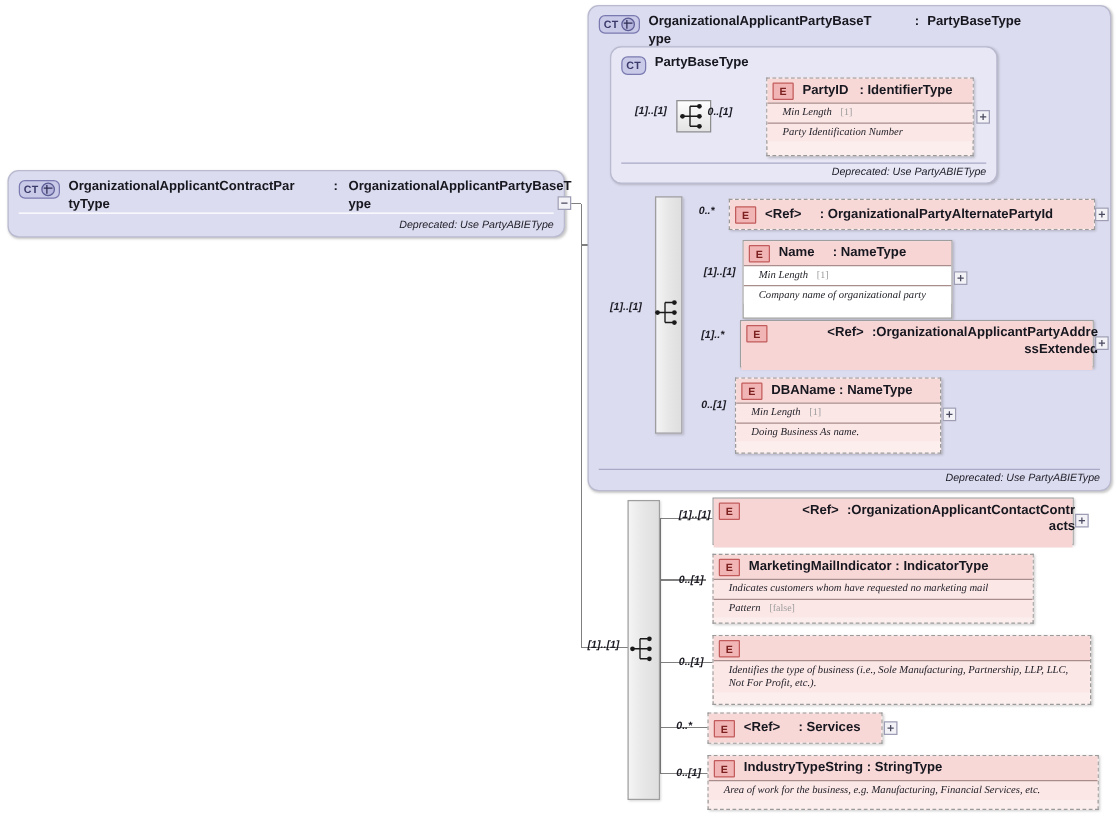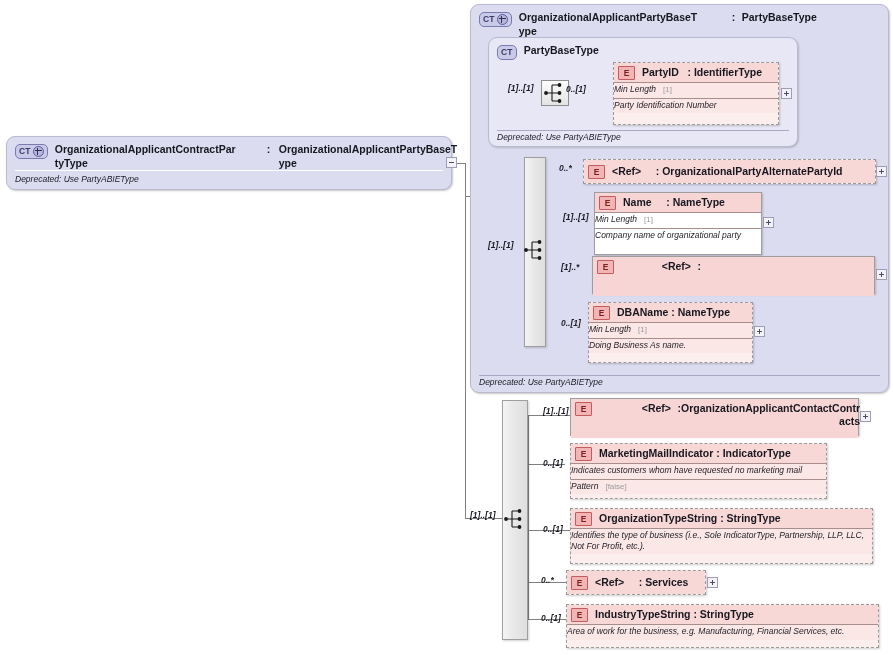--- a/index.html
+++ b/index.html
@@ -28,40 +28,40 @@
          border:1px solid #5c5c94;border-radius:50%;background:#b5b5dd;}
   .badge .plus:before,.badge .plus:after{content:"";position:absolute;background:#2e2e55;}
   .badge .plus:before{left:1px;right:1px;top:3px;height:1px;}
   .badge .plus:after{top:1px;bottom:1px;left:3px;width:1px;}
 
   .ct-title{margin-left:7px;font-size:10.5px;font-weight:bold;color:#17171f;
             line-height:13.5px;white-space:pre-wrap;}
   .ct-title .sep{font-weight:bold;}
 
   .ct-foot{position:absolute;left:8px;right:8px;font-size:8.5px;font-style:italic;
-           color:#20202a;border-top:1px solid #ffffff;padding-top:3px;}
+           color:#20202a;border-top:1px solid #ffffff;padding-top:3px;text-align:right;}
   .ct-foot-line{position:absolute;left:8px;right:8px;height:1px;background:#a9a9c6;}
 
   
   .el{position:absolute;box-sizing:border-box;background:#fbe9e9;
       box-shadow:1px 1px 2px rgba(0,0,0,.20);}
   .el.solid{border:1px solid #9e9e9e;background:#ffffff;}
   .el.dashed{border:1px dashed #9a9a9a;background:#fdeeee;}
   .el-head{position:relative;display:flex;align-items:center;height:19px;
            padding-left:4px;background:#f8d7d7;}
   .el.solid .el-head{background:#f7d5d5;}
   .ebadge{flex:none;width:17px;height:14px;box-sizing:border-box;border:1px solid #c25b5b;
           background:#f2b5b5;color:#7d2020;font-size:8.5px;font-weight:bold;
           display:flex;align-items:center;justify-content:center;border-radius:1px;}
   .el-name{margin-left:7px;font-size:10.5px;font-weight:bold;color:#17171f;line-height:13px;
            white-space:pre-wrap;text-align:right;}
   .el-rows{background:#fce5e5;}
   .el.solid .el-rows{background:#ffffff;}
   .el-row{position:relative;border-top:1px solid #a98d8d;font-size:8.5px;font-style:italic;
-          color:#1d1d25;padding:1px 4px 2px 0;line-height:11.5px;}
+          color:#1d1d25;padding:1px 4px 2px 12px;line-height:11.5px;font-family:Liberation Serif, serif;}
   .el-row .val{font-style:normal;color:#9b9b9b;margin-left:7px;font-size:8px;}
   .el-row.desc{border-top:1px solid #a98d8d;}
 
   
   .el.dashed .el-rows{background:#fce7e7;}
 
   
   .handle{position:absolute;width:11px;height:11px;box-sizing:border-box;
           border:1px solid #9d9db5;background:#f2f2f7;}
   .handle:before{content:"";position:absolute;left:2px;right:2px;top:4px;height:1px;background:#4a4a60;}
@@ -229,20 +229,21 @@
   </div>
   <div class="handle plus" style="left:763px;top:217px;"></div>
 
   <span class="card" style="left:561px;top:262px;">[1]..*</span>
   <div class="el solid" style="left:592px;top:256px;width:283px;height:38px;">
     <div class="el-head" style="height:36px;align-items:flex-start;padding-top:3px;">
       <span class="ebadge">E</span>
       <span class="el-name" style="display:flex;">
         <span style="width:70px;display:inline-block;">&lt;Ref&gt;</span>
         <span style="width:10px;display:inline-block;">:</span>
+        <span style="display:inline-block;"><span>OrganizationalApplicantPartyAddre</span><br><span>ssExtended</span></span>
       </span>
     </div>
   </div>
   <div class="handle plus" style="left:876px;top:269px;"></div>
 
   <span class="card" style="left:561px;top:318px;">0..[1]</span>
   <div class="el dashed" style="left:588px;top:302px;width:165px;height:61px;">
     <div class="el-head">
       <span class="ebadge">E</span>
       <span class="el-name"><span>DBAName</span> <span>:</span> <span>NameType</span></span>
@@ -296,24 +297,23 @@
       <div class="el-row">
         <span>Pattern</span><span class="val">[false]</span>
       </div>
     </div>
   </div>
 
   <span class="card" style="left:543px;top:524px;">0..[1]</span>
   <div class="el dashed" style="left:570px;top:508px;width:303px;height:56px;">
     <div class="el-head">
       <span class="ebadge">E</span>
-      <span class="el-name"><span>OrganizationTypeString</span> <span>:</span> <span>StringType</span></span>
-    </div>
-    <div class="el-rows">
-      <div class="el-row desc" style="line-height:11px;">Identifies the type of business (i.e., Sole IndicatorType, Partnership, LLP, LLC, Not For Profit, etc.).</div>
+    </div>
+    <div class="el-rows">
+      <div class="el-row desc" style="line-height:11px;">Identifies the type of business (i.e., Sole Manufacturing, Partnership, LLP, LLC, Not For Profit, etc.).</div>
     </div>
   </div>
 
   <span class="card" style="left:541px;top:575px;">0..*</span>
   <div class="el dashed" style="left:566px;top:570px;width:140px;height:25px;">
     <div class="el-head" style="height:23px;">
       <span class="ebadge">E</span>
       <span class="el-name"><span>&lt;Ref&gt;</span>&nbsp;&nbsp;&nbsp;&nbsp; <span>:</span> <span>Services</span></span>
     </div>
   </div>

